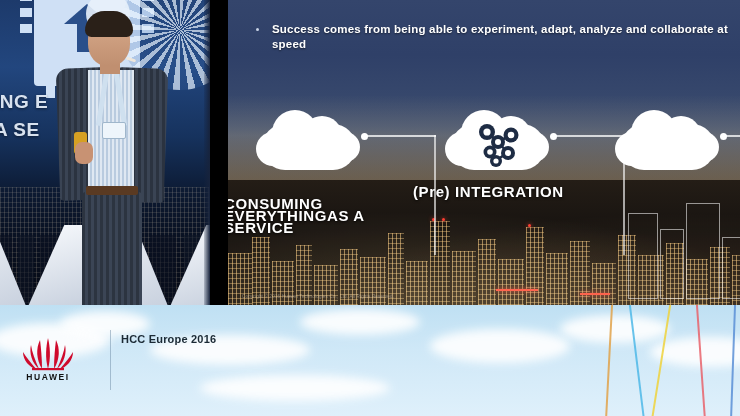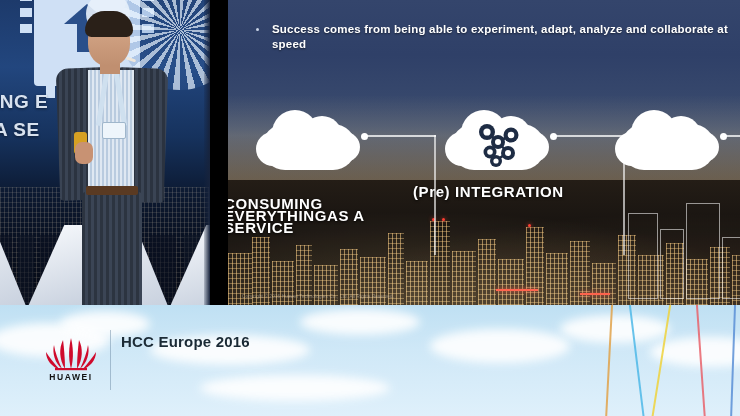--- a/index.html
+++ b/index.html
@@ -144,29 +144,29 @@
   .conn .dot { position:absolute; left:0; top:-3px; width:7px; height:7px; background:#fff; border-radius:50%; }
   .conn .h { position:absolute; left:5px; top:-1px; height:2px; background:rgba(255,255,255,.75); }
   .conn .v { position:absolute; top:-1px; width:2px; background:rgba(255,255,255,.62); }
 
   
   .banner { position:absolute; left:0; top:305px; width:740px; height:111px; overflow:hidden;
     background:linear-gradient(180deg,#bfe0f3 0%,#cfe8f7 40%,#dff0fb 100%); }
   .bn-cloud { position:absolute; background:#fff; border-radius:50%; filter:blur(5px); opacity:.9; }
   .bn-line { position:absolute; top:-12px; width:2px; height:140px; border-radius:2px; opacity:.85; }
 
-  .huawei { position:absolute; left:33px; top:336px; width:76px; height:50px; z-index:6; }
+  .huawei { position:absolute; left:10px; top:336px; width:76px; height:50px; z-index:6; }
   .huawei svg { display:block; }
   .hw-text { position:absolute; left:0; top:36px; width:76px; text-align:center;
     color:#111; font-size:8.5px; font-weight:bold; letter-spacing:1.6px; }
 
   .bn-sep { position:absolute; left:110px; top:330px; width:1px; height:60px; background:rgba(110,140,165,.5); z-index:6; }
 
   .bn-txt { position:absolute; left:121px; top:333px; z-index:6; }
-  .bn-event { color:#1b2a35; font-size:15px; font-weight:bold; letter-spacing:.2px; }
+  .bn-event { color:#1b2a35; font-size:11px; font-weight:bold; letter-spacing:.2px; }
   .bn-title { color:#0e1a24; font-size:14.5px; font-weight:bold; letter-spacing:-.1px; margin-top:7px; }
   .bn-author { color:#22313c; font-size:11.5px; margin-top:2px; letter-spacing:.1px; }
 </style>
 </head>
 <body>
 
 <div class="frame">
 
   <div class="video-panel">
     <div class="stage-screen">

